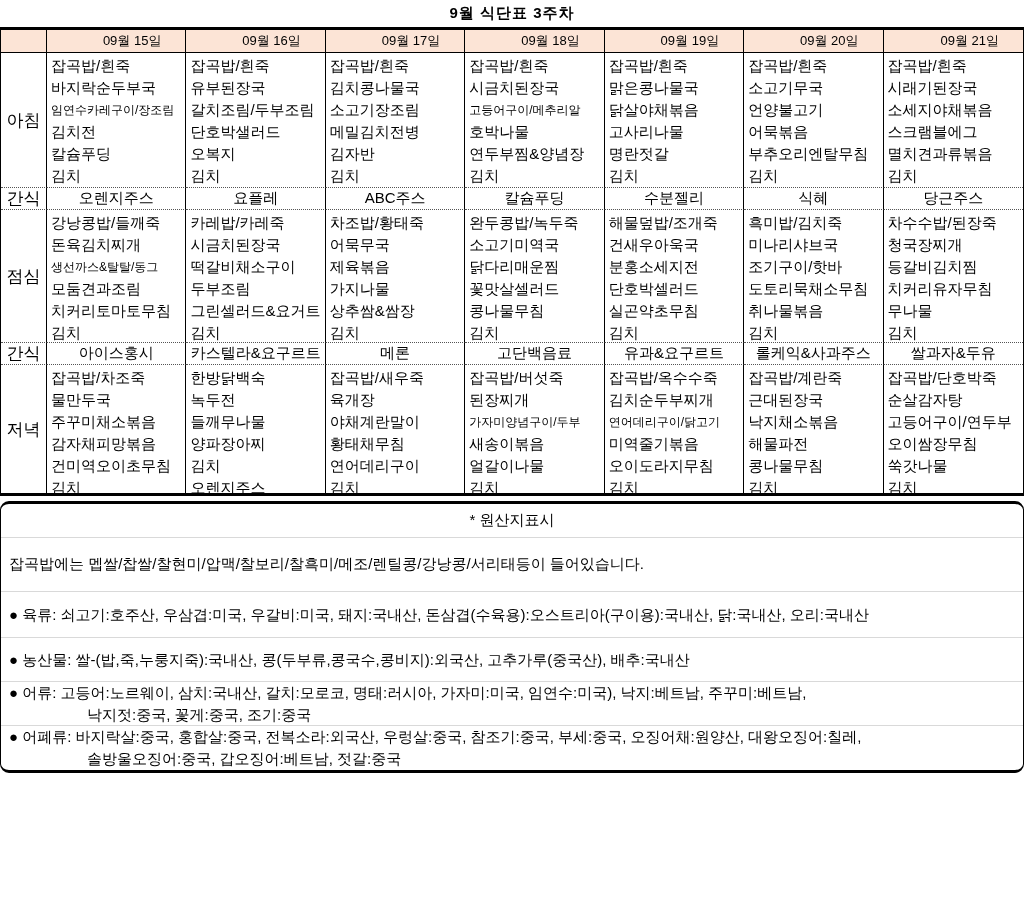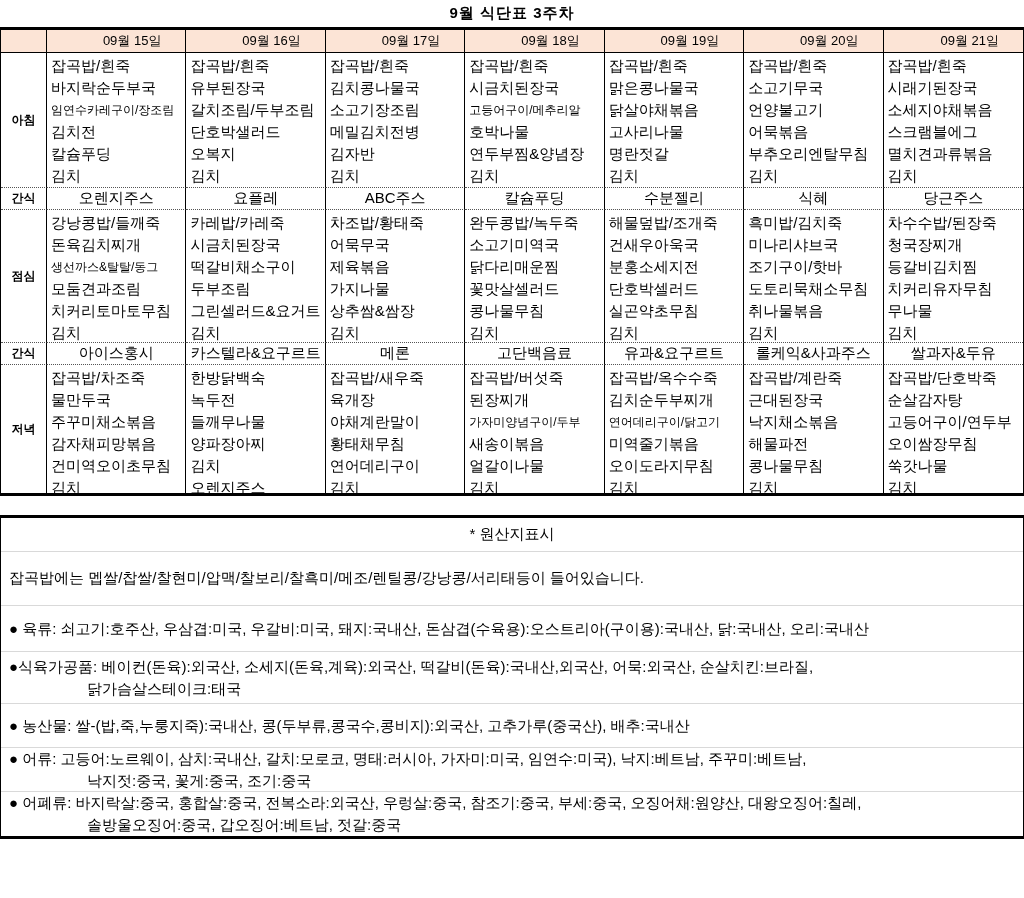--- a/index.html
+++ b/index.html
@@ -29,39 +29,39 @@
   .hdr{
     background:#fce4d6;
     border-bottom:1px solid #000;
     font-size:13px;
     display:flex;align-items:center;justify-content:flex-end;
     padding-right:24px;
   }
   .corner{padding:0;}
   .lab{
     display:flex;align-items:center;justify-content:center;
-    font-size:12px;
-    font-weight:bold;
+    font-size:17px;
   }
   .b1,.s1,.b2,.s2{border-bottom:1px dotted #555;}
   .cell{padding:2px 0 0 4px;font-size:15px;}
   .cell .line{height:22px;line-height:22px;white-space:nowrap;overflow:hidden;}
   .cell .line.sm{font-size:12px;}
   .snk{
     display:flex;align-items:center;justify-content:center;
     font-size:15px;white-space:nowrap;
   }
   
   .origin{
-    margin-top:19px;
+    margin-top:5px;
     border-top:3px solid #000;
     border-bottom:3px solid #000;
     border-left:1px solid #000;
     border-right:1px solid #000;
     box-sizing:border-box;
+    border-radius:9px;
   }
   .orow{
     display:flex;flex-direction:column;justify-content:center;
     border-bottom:1px solid #d9d9d9;
     font-size:15px;
     padding-left:8px;box-sizing:border-box;overflow:hidden;
   }
   .orow:last-child{border-bottom:none;}
   .orow .line{height:22px;line-height:22px;white-space:nowrap;overflow:hidden;}
   .orow .line + .line{padding-left:78px;}
@@ -284,24 +284,20 @@
       <div class="line">김치</div>
     </div>
 </div>
 
 <div class="origin">
   <div class="orow r1">* 원산지표시</div>
   <div class="orow r2">잡곡밥에는 멥쌀/찹쌀/찰현미/압맥/찰보리/찰흑미/메조/렌틸콩/강낭콩/서리태등이 들어있습니다.</div>
   <div class="orow r3">
       <div class="line sm">● 육류: 쇠고기:호주산, 우삼겹:미국, 우갈비:미국, 돼지:국내산, 돈삼겹(수육용):오스트리아(구이용):국내산, 닭:국내산, 오리:국내산</div>
     </div>
-  <div class="orow r4">
-      <div class="line sm">●식육가공품: 베이컨(돈육):외국산, 소세지(돈육,계육):외국산, 떡갈비(돈육):국내산,외국산, 어묵:외국산, 순살치킨:브라질,</div>
-      <div class="line sm">닭가슴살스테이크:태국</div>
-    </div>
   <div class="orow r5">
       <div class="line sm">● 농산물: 쌀-(밥,죽,누룽지죽):국내산, 콩(두부류,콩국수,콩비지):외국산, 고추가루(중국산), 배추:국내산</div>
     </div>
   <div class="orow r7">
       <div class="line sm">● 어류: 고등어:노르웨이, 삼치:국내산, 갈치:모로코, 명태:러시아, 가자미:미국, 임연수:미국), 낙지:베트남, 주꾸미:베트남,</div>
       <div class="line sm">낙지젓:중국, 꽃게:중국, 조기:중국</div>
     </div>
   <div class="orow r8">
       <div class="line sm">● 어폐류: 바지락살:중국, 홍합살:중국, 전복소라:외국산, 우렁살:중국, 참조기:중국, 부세:중국, 오징어채:원양산, 대왕오징어:칠레,</div>
       <div class="line sm">솔방울오징어:중국, 갑오징어:베트남, 젓갈:중국</div>

